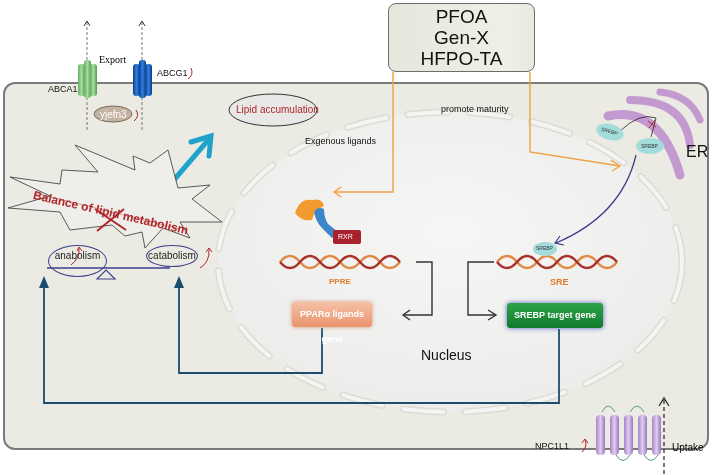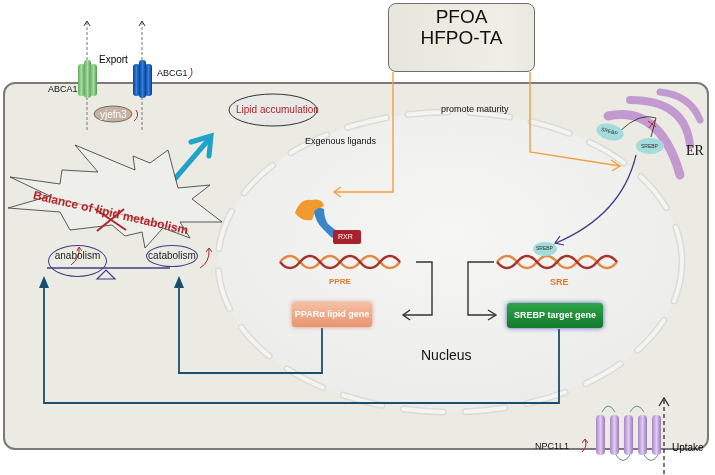--- a/index.html
+++ b/index.html
@@ -166,46 +166,47 @@
     <rect x="652" y="415" width="9" height="40" rx="4" fill="url(#purp)"></rect>
   </g>
   <line x1="664" y1="400" x2="664" y2="475" stroke="#222" stroke-width="1.2" stroke-dasharray="4 3"></line>
   <path d="M659,406 L664,398 L669,406" fill="none" stroke="#222" stroke-width="1.2"></path>
   <path d="M582,452 Q588,446 585,440" fill="none" stroke="#b0272b" stroke-width="1"></path>
   <path d="M582,443 L585,439 L588,443" fill="none" stroke="#b0272b" stroke-width="1"></path>
 </svg>
 
 <div class="ligands-box">
   <div style="margin-top:2px">PFOA</div>
+  <div>Gen-X</div>
   <div>HFPO-TA</div>
 </div>
 
-<div class="txt" style="left:99px;top:54px;font-size:10px;">Export</div>
+<div class="txt" style="left:99px;top:54px;font-size:10px;font-family:Liberation Serif, serif;">Export</div>
 <div class="txt small" style="left:48px;top:84px;">ABCA1</div>
 <div class="txt small" style="left:157px;top:68px;">ABCG1</div>
 <div class="txt" style="left:100px;top:109px;font-size:10px;color:#fff;">yjefn3</div>
 <div class="txt small" style="left:535px;top:441px;">NPC1L1</div>
 <div class="txt" style="left:672px;top:442px;font-size:10px;">Uptake</div>
 
 <div class="txt red" style="left:236px;top:104px;font-size:10px;">Lipid accumulation</div>
 <div class="txt small" style="left:305px;top:136px;">Exgenous ligands</div>
 <div class="txt small" style="left:441px;top:104px;">promote maturity</div>
 <div class="txt red" style="left:35px;top:188px;font-size:12px;font-weight:bold;transform:rotate(13deg);transform-origin:left top;">Balance of lipid metabolism</div>
 
 <div class="oval" style="left:12px;top:245px;width:59px;height:32px;line-height:19px;margin-left:36px;">
   <span>anabolism</span>
 </div>
 <div class="oval" style="left:146px;top:245px;width:52px;height:22px;line-height:19px;">
   <span>catabolism</span>
 </div>
 
 <div class="txt" style="left:421px;top:347px;font-size:14px;color:#111;">Nucleus</div>
-<div class="txt" style="left:686px;top:143px;font-size:14px;color:#111;font-family:Liberation Serif, serif;">ER</div>
+<div class="txt" style="left:686px;top:143px;font-size:16px;color:#111;">ER</div>
 
 <div class="txt" style="left:338px;top:233px;font-size:7px;color:#fff;">RXR</div>
 <div class="txt" style="left:329px;top:277px;font-size:8px;font-weight:bold;color:#e07a30;">PPRE</div>
 <div class="txt" style="left:550px;top:277px;font-size:9px;font-weight:bold;color:#e07a30;">SRE</div>
 <div class="txt" style="left:536px;top:245px;font-size:5px;color:#333;">SREBP</div>
 <div class="txt" style="left:601px;top:128px;font-size:5px;color:#333;transform:rotate(15deg);">SREBP</div>
 <div class="txt" style="left:641px;top:143px;font-size:5px;color:#333;">SREBP</div>
 
-<div class="ppar-gene">PPARα lipid gene</div>
+<div class="ppar-gene">PPARα ligands gene</div>
 <div class="srebp-gene">SREBP target gene</div>
 
 </body></html>

